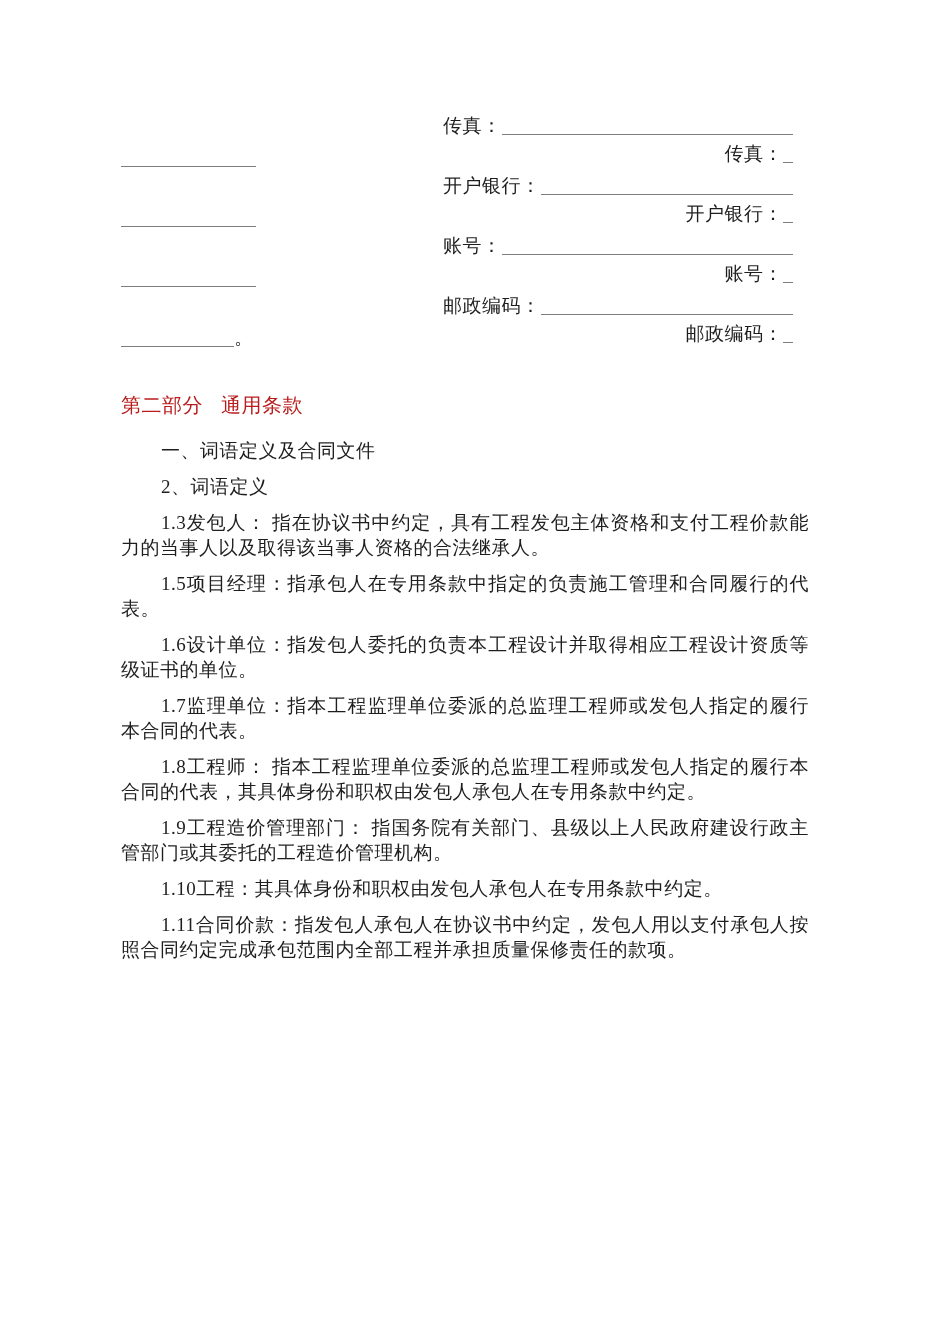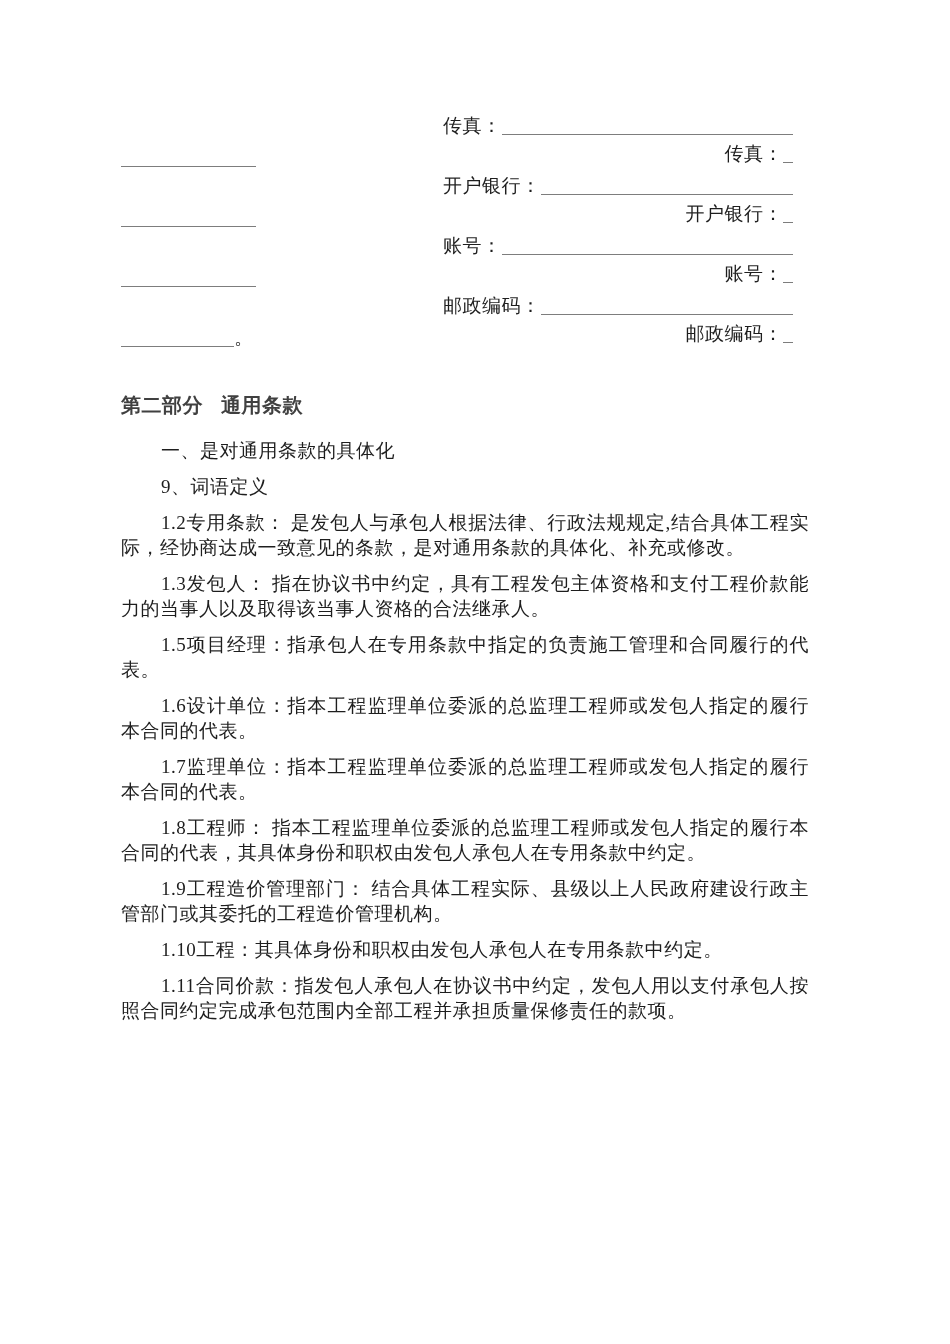--- a/index.html
+++ b/index.html
@@ -36,22 +36,22 @@
   }
   .field-line2 { display: flex; height: 30px; align-items: flex-end; }
   .fill.cont { flex: none; width: 135px; }
   .fill.cont-last { flex: none; width: 113px; }
   .period { line-height: 28px; }
   
   .part-heading {
     margin-top: 40px;
     margin-bottom: 20px;
     font-size: 20px;
-    font-weight: bold;
-    color: #404040;
+    font-weight: normal;
+    color: #b91c1c;
     letter-spacing: 0.5px;
     line-height: 26px;
   }
   .part-heading .title-gap { margin-left: 18px; }
   
   .body-text { width: 688px; }
   .body-text p {
     font-size: 19px;
     line-height: 25px;
     letter-spacing: 0.5px;
@@ -137,26 +137,25 @@
       </div>
     </div>
 
   </div>
 
   <h2 class="part-heading">
     <span>第二部分</span><span class="title-gap">通用条款</span>
   </h2>
 
   <div class="body-text">
-    <p>一、是对通用条款的具体化</p>
-    <p>9、词语定义</p>
-    <p>1.2专用条款： 是发包人与承包人根据法律、行政法规规定,结合具体工程实际，经协商达成一致意见的条款，是对通用条款的具体化、补充或修改。</p>
+    <p>一、词语定义及合同文件</p>
+    <p>2、词语定义</p>
     <p>1.3发包人： 指在协议书中约定，具有工程发包主体资格和支付工程价款能力的当事人以及取得该当事人资格的合法继承人。</p>
     <p>1.5项目经理：指承包人在专用条款中指定的负责施工管理和合同履行的代表。</p>
-    <p>1.6设计单位：指本工程监理单位委派的总监理工程师或发包人指定的履行本合同的代表。</p>
+    <p>1.6设计单位：指发包人委托的负责本工程设计并取得相应工程设计资质等级证书的单位。</p>
     <p>1.7监理单位：指本工程监理单位委派的总监理工程师或发包人指定的履行本合同的代表。</p>
     <p>1.8工程师： 指本工程监理单位委派的总监理工程师或发包人指定的履行本合同的代表，其具体身份和职权由发包人承包人在专用条款中约定。</p>
-    <p>1.9工程造价管理部门： 结合具体工程实际、县级以上人民政府建设行政主管部门或其委托的工程造价管理机构。</p>
+    <p>1.9工程造价管理部门： 指国务院有关部门、县级以上人民政府建设行政主管部门或其委托的工程造价管理机构。</p>
     <p>1.10工程：其具体身份和职权由发包人承包人在专用条款中约定。</p>
     <p>1.11合同价款：指发包人承包人在协议书中约定，发包人用以支付承包人按照合同约定完成承包范围内全部工程并承担质量保修责任的款项。</p>
   </div>
 
 </div>
 
 </body></html>

